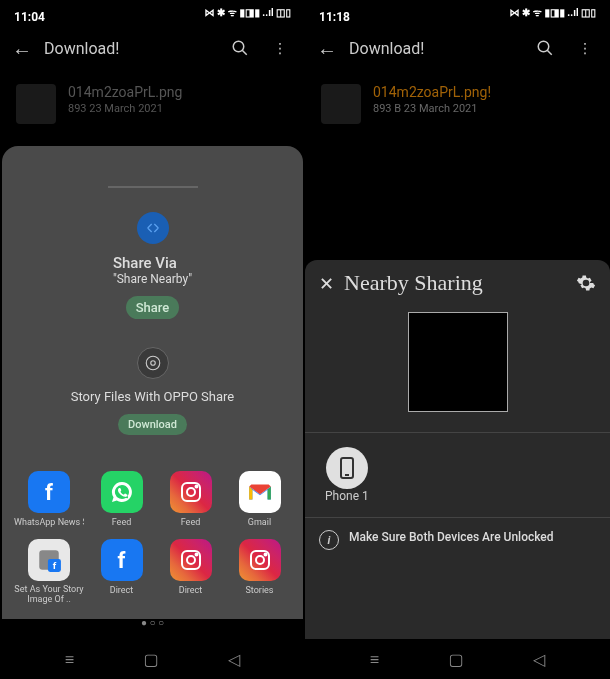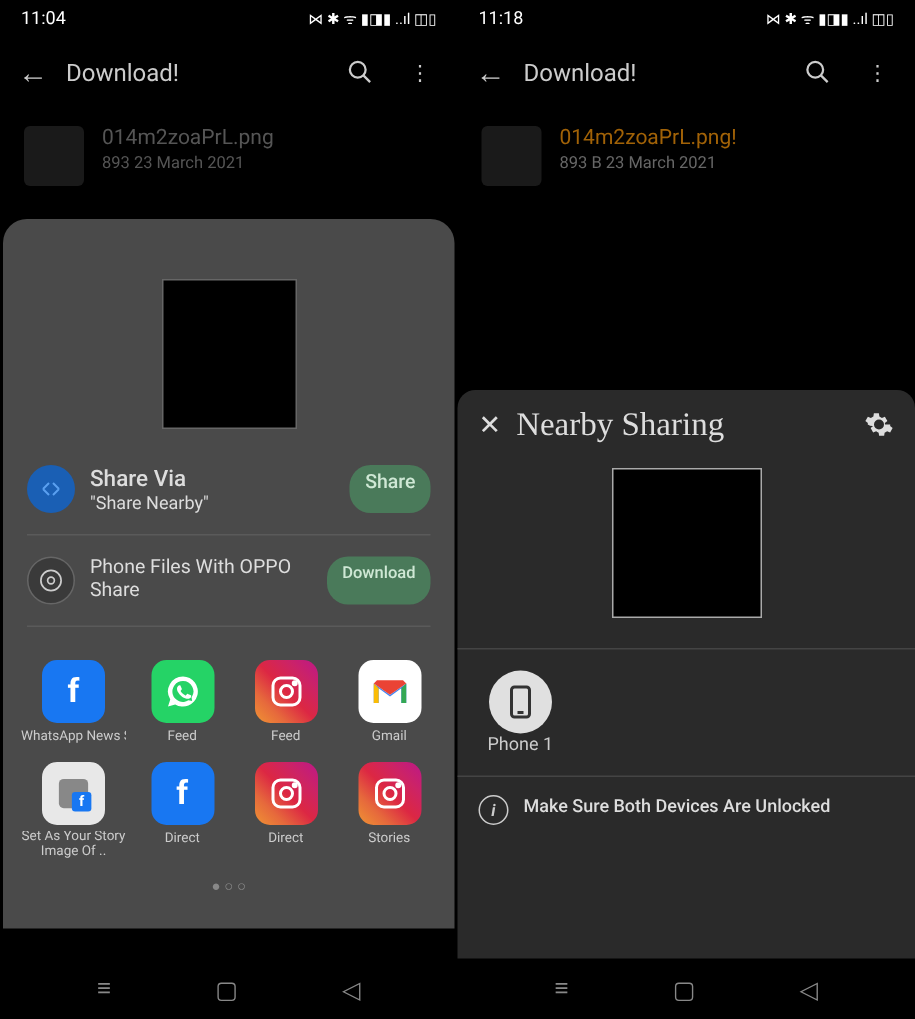--- a/index.html
+++ b/index.html
@@ -1,34 +1,34 @@
 <!DOCTYPE html>
 <html><head>
   <meta charset="utf-8">
   <style>
     * { margin: 0; padding: 0; box-sizing: border-box; }
     body { width: 610px; height: 679px; background: #000; font-family: -apple-system, Roboto, sans-serif; color: #fff; display: flex; overflow: hidden; }
     .screen { width: 305px; height: 679px; position: relative; background: #000; }
-    .status-bar { height: 24px; display: flex; align-items: center; justify-content: space-between; padding: 0 14px; font-size: 12px; font-weight: 400; }
+    .status-bar { height: 24px; display: flex; justify-content: space-between; padding: 10px 14px; font-size: 12px; font-weight: 700; }
     .status-right { display: flex; gap: 3px; align-items: center; font-size: 10px; }
     .app-header { height: 48px; display: flex; align-items: center; padding: 0 12px; gap: 12px; }
     .back-arrow { font-size: 20px; color: #ccc; }
     .header-title { flex: 1; font-size: 16px; color: #ccc; }
     .header-icon { font-size: 18px; color: #ccc; padding: 0 6px; }
     .more-vert { font-size: 14px; color: #ccc; padding: 0 6px; }
     .file-row { display: flex; padding: 12px 16px; gap: 12px; align-items: flex-start; }
     .file-thumb { width: 40px; height: 40px; background: #1a1a1a; border-radius: 4px; }
     .file-name { font-size: 14px; color: #a16207; }
     .file-meta { font-size: 11px; color: #666; margin-top: 2px; }
     .dimmed .file-name, .dimmed .file-meta { color: #555; }
     
     .share-sheet { position: absolute; left: 2px; right: 2px; top: 146px; bottom: 60px; background: #4a4a4a; border-radius: 16px 16px 0 0; padding-top: 40px; display: flex; flex-direction: column; }
     .preview-box { width: 90px; height: 100px; background: #000; border: 1px solid #666; margin: 0 auto 16px; }
     
-    .share-row { display: flex; padding: 8px 16px; gap: 10px; }
+    .share-row { display: flex; align-items: center; padding: 8px 16px; gap: 10px; flex-direction: column; }
     .share-circle { width: 32px; height: 32px; border-radius: 50%; display: flex; align-items: center; justify-content: center; flex-shrink: 0; }
     .share-blue { background: #1a5fb4; }
     .share-gray { background: #3a3a3a; border: 1px solid #666; }
     .share-row-text { flex: 1; }
     .share-row-title { font-size: 15px; color: #ddd; font-weight: 500; }
     .share-row-sub { font-size: 12px; color: #ddd; }
     .share-btn { background: #4a7a5a; color: #cfe8d5; border-radius: 14px; padding: 4px 10px; font-size: 13px; font-weight: 500; }
     
     .divider { height: 1px; background: #5a5a5a; margin: 6px 16px; }
     
@@ -111,21 +111,21 @@
     <div class="divider"></div>
 
     <div class="share-row">
       <div class="share-circle share-gray">
         <svg width="18" height="18" viewBox="0 0 24 24" fill="none" stroke="#ccc" stroke-width="1.5">
             <circle cx="12" cy="12" r="3"></circle>
             <path d="M12 3a9 9 0 019 9M12 3a9 9 0 00-9 9M12 21a9 9 0 009-9M12 21a9 9 0 01-9-9"></path>
           </svg>
       </div>
       <div class="share-row-text">
-        <div class="share-row-sub" style="font-size:13px">Phone Files With OPPO Share</div>
+        <div class="share-row-sub" style="font-size:13px">Story Files With OPPO Share</div>
       </div>
       <div class="share-btn" style="font-size:11px">Download</div>
     </div>
 
     <div class="divider"></div>
 
     <div class="app-grid">
       <div class="app-item">
         <div class="app-icon fb">f</div>
         <div class="app-label">WhatsApp News Section</div>

